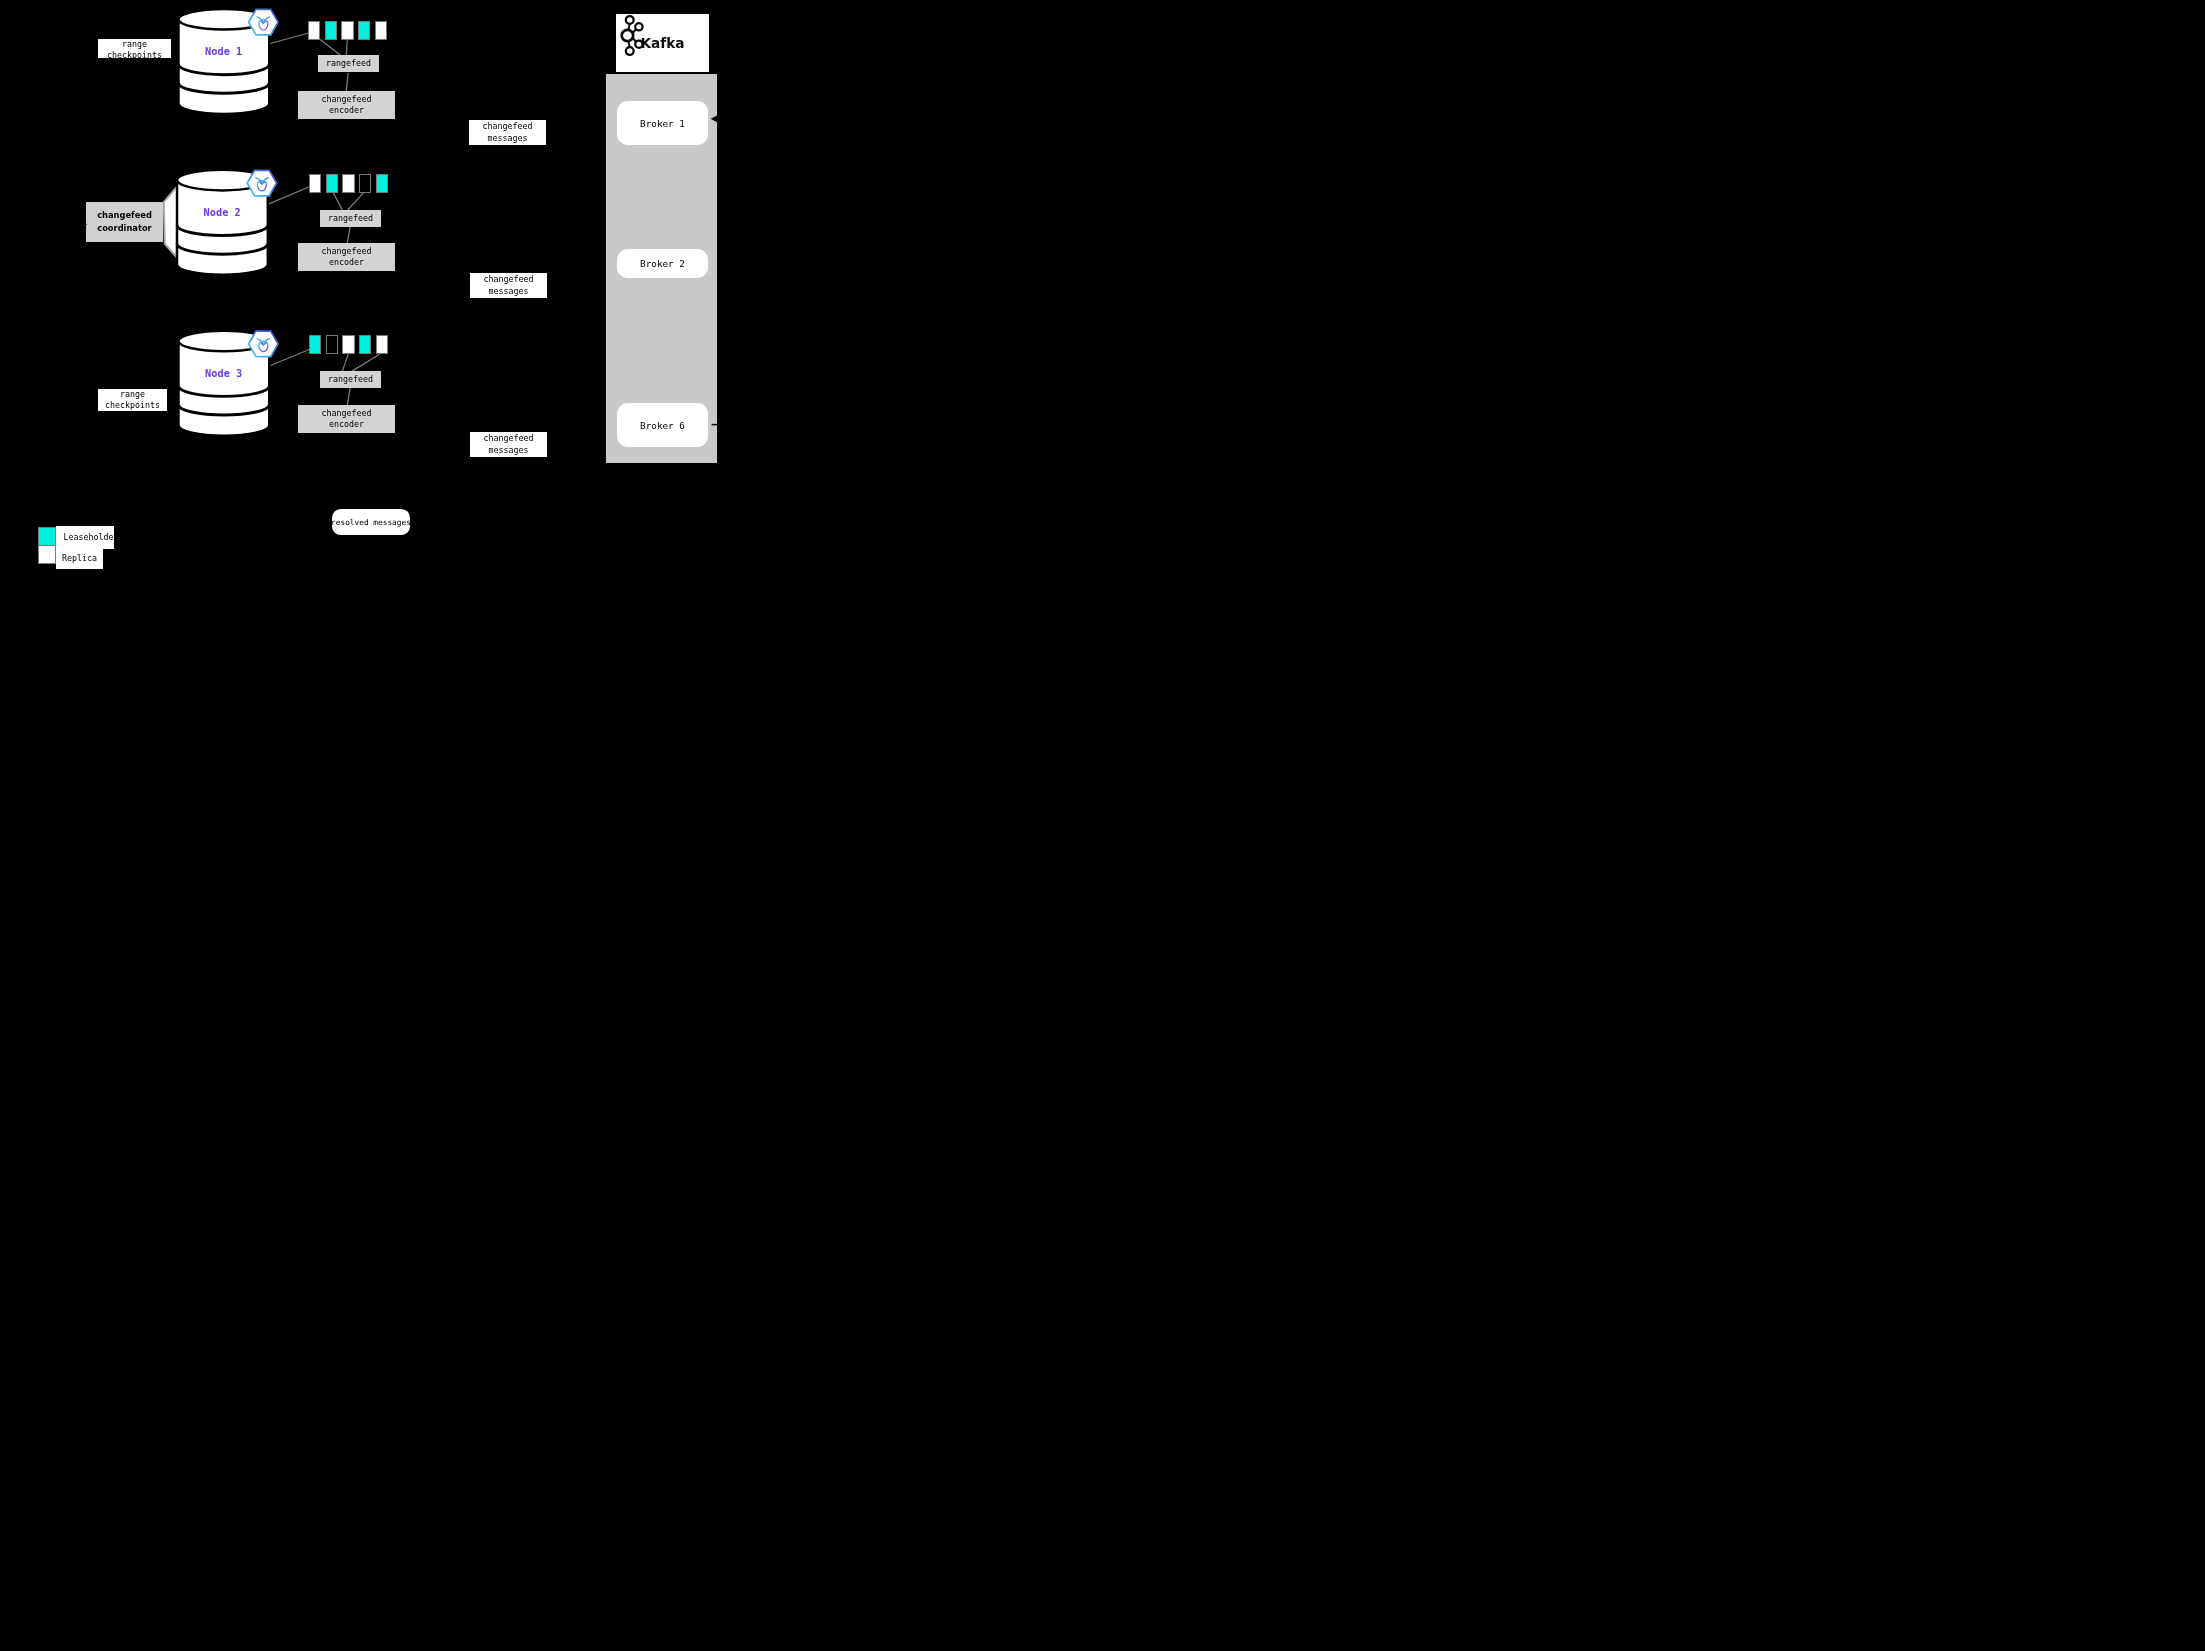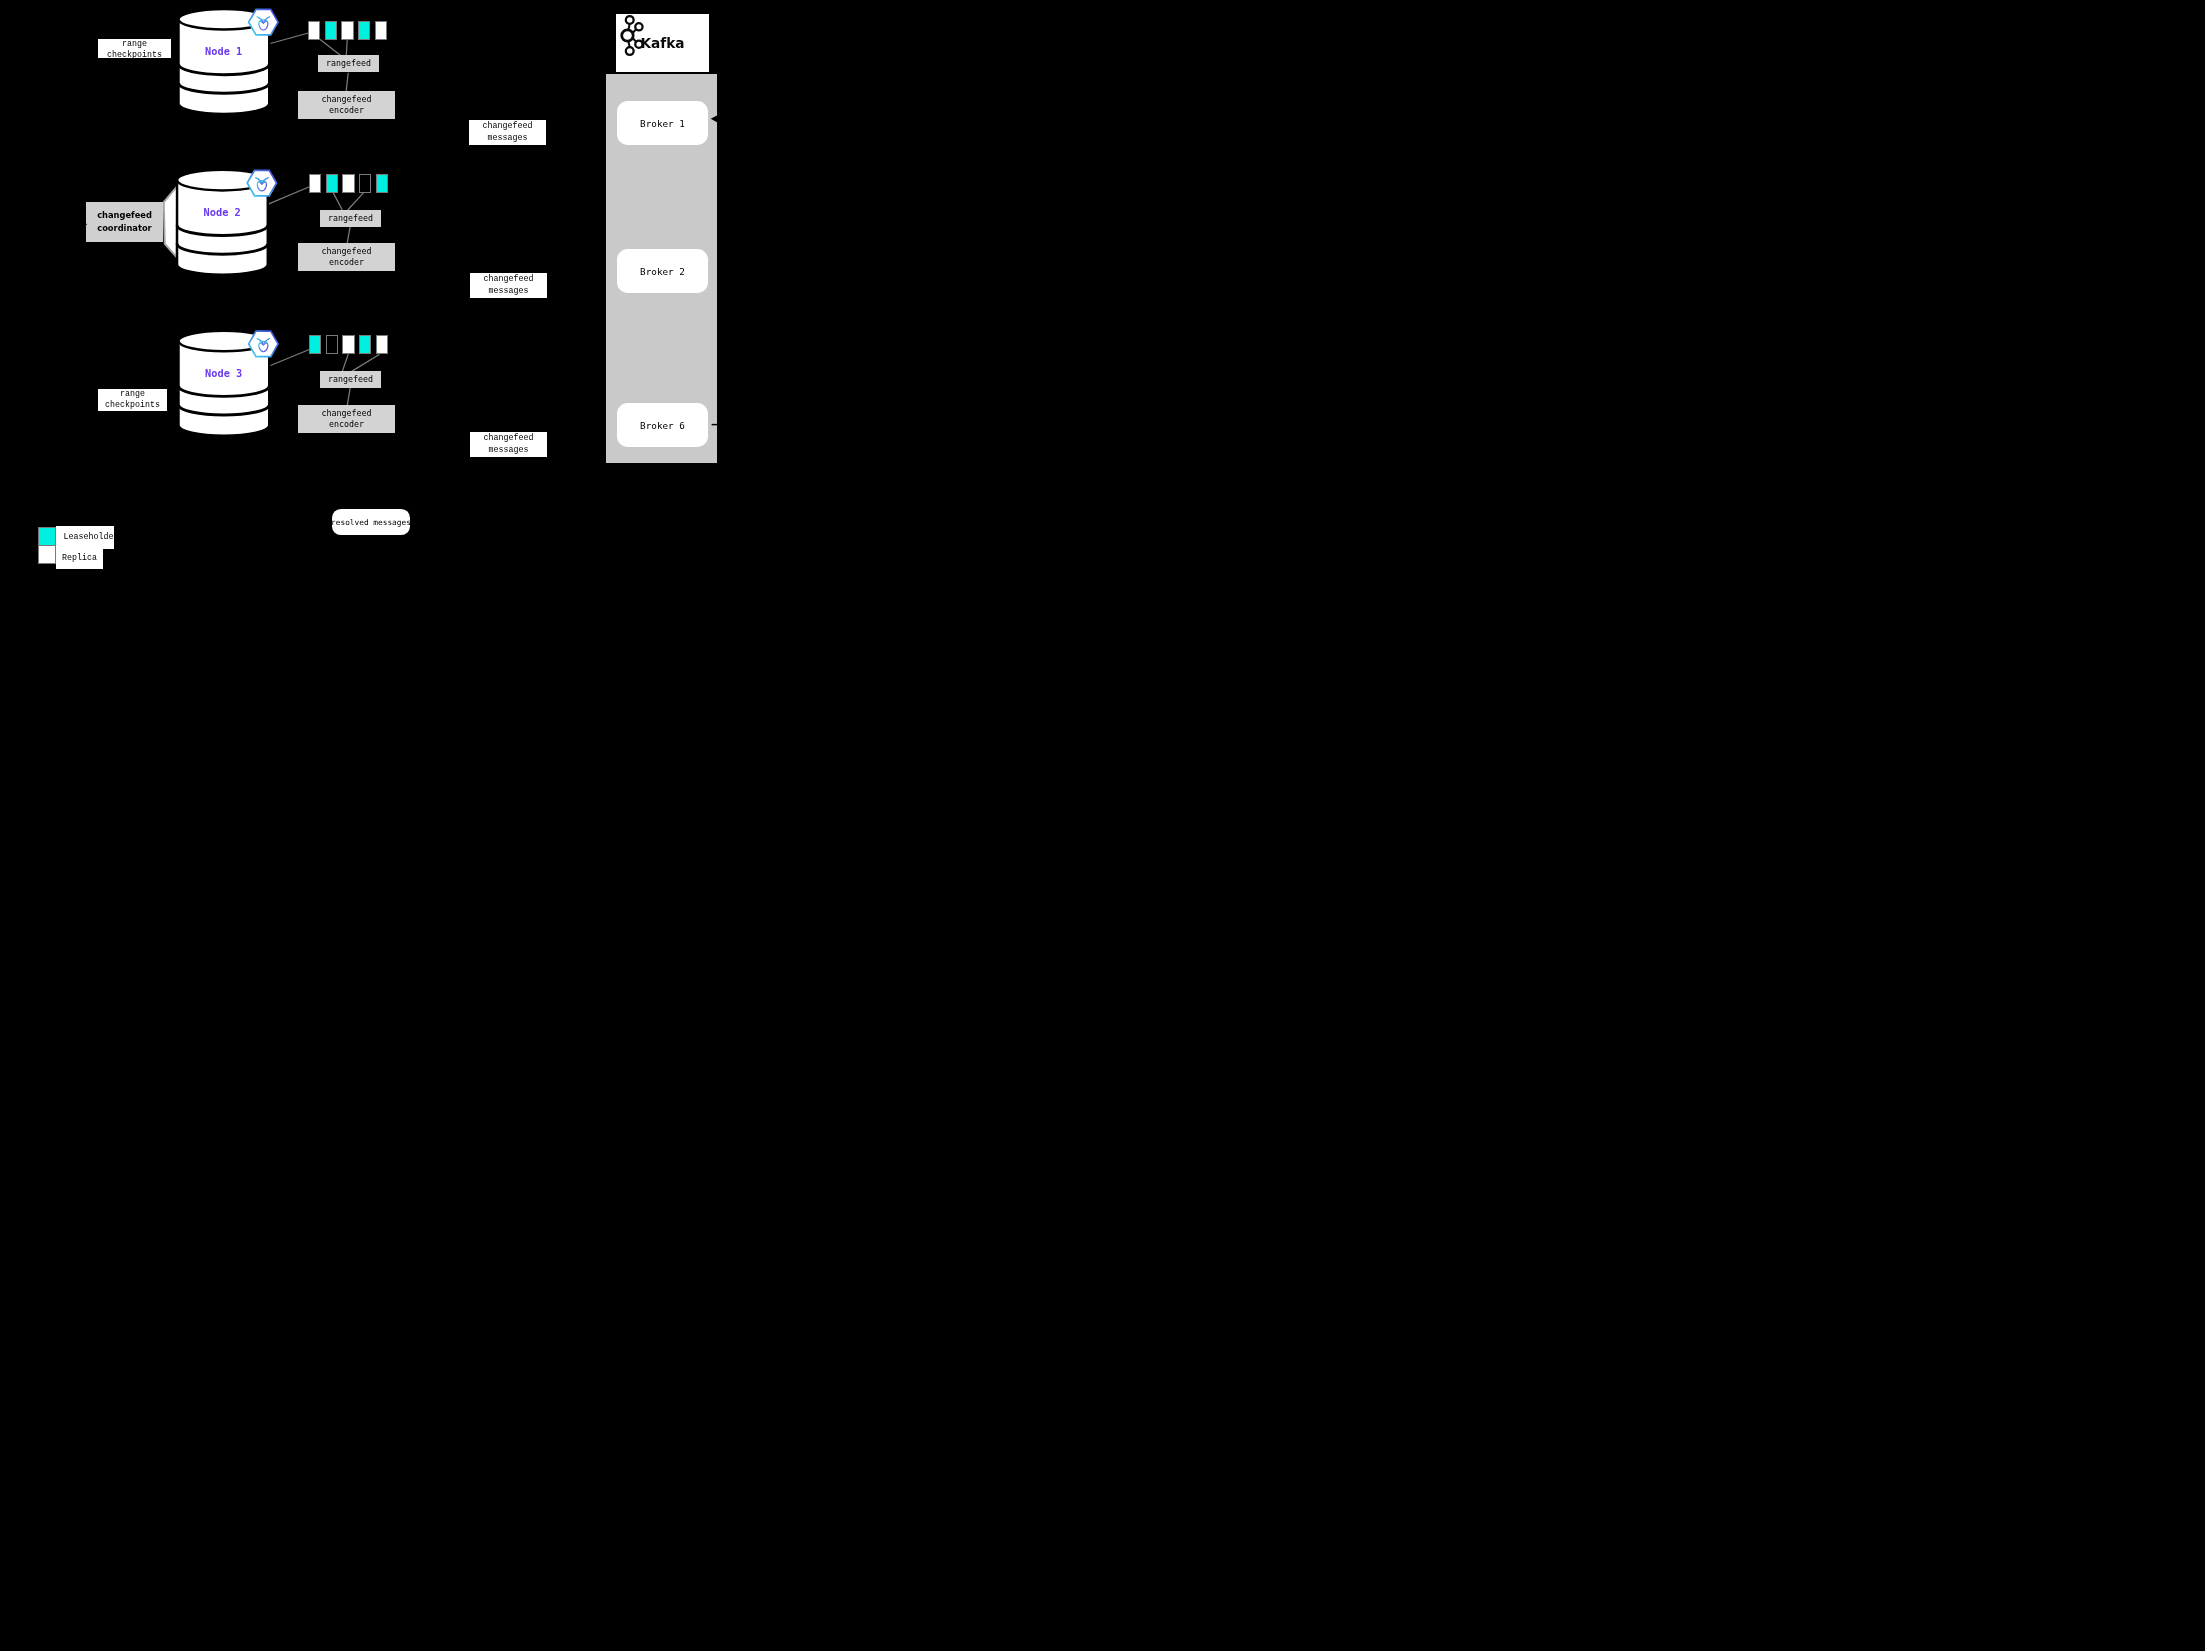--- a/index.html
+++ b/index.html
@@ -1,21 +1,21 @@
 <!DOCTYPE html>
 <html style="font-size:7.8px"><head>
 <meta charset="utf-8">
 <style>
   html,body{margin:0;padding:0;background:#000;}
   .canvas{position:relative;width:769px;height:576px;background:#000;overflow:hidden;
           font-family:"DejaVu Sans Mono", monospace;}
   .abs{position:absolute;box-sizing:border-box;}
   .label{display:flex;align-items:center;justify-content:center;text-align:center;
          color:#000;white-space:pre-line;line-height:10.8px;font-size:8.3px;}
-  .white-bg{background:#ffffff;font-family:Liberation Mono, monospace;}
+  .white-bg{background:#ffffff;}
   .gray-bg{background:#d3d3d3;}
   .panel{background:#c9c9c9;}
   .broker{background:#fff;border-radius:10.8px;font-size:9.3px;display:flex;align-items:center;
           justify-content:center;color:#000;}
   .pill{background:#fff;border-radius:8.8px;font-size:7.8px;display:flex;align-items:center;
         justify-content:center;color:#000;white-space:nowrap;}
   .squares{display:flex;gap:4.4px;}
   .sq{width:12.3px;height:18.6px;border:1.5px solid #7a7a7a;box-sizing:border-box;}
   .kafka-box{background:#fff;display:flex;align-items:center;justify-content:center;gap:3.9px;}
   .kafka-title{font-family:"DejaVu Sans", sans-serif;font-weight:800;font-size:13.7px;color:#0a0a0a;}
@@ -212,21 +212,21 @@
           <circle cx="50" cy="27" r="8" stroke-width="5"></circle>
           <circle cx="50" cy="65" r="8" stroke-width="5"></circle>
         </g>
       </svg>
       <span class="kafka-title">Kafka</span>
     </div>
 
     <div class="abs broker" style="left:617px;top:101px;width:91px;height:44px;">
       <span>Broker 1</span>
     </div>
-    <div class="abs broker" style="left:617px;top:249px;width:91px;height:44px;">
+    <div class="abs broker" style="left:617px;top:249px;width:91px;height:29px;">
       <span>Broker 2</span>
     </div>
     <div class="abs broker" style="left:617px;top:403px;width:91px;height:44px;">
       <span>Broker 6</span>
     </div>
 
     <div class="abs pill" style="left:332px;top:509px;width:78px;height:26px;">
       <span>resolved messages</span>
     </div>
 

